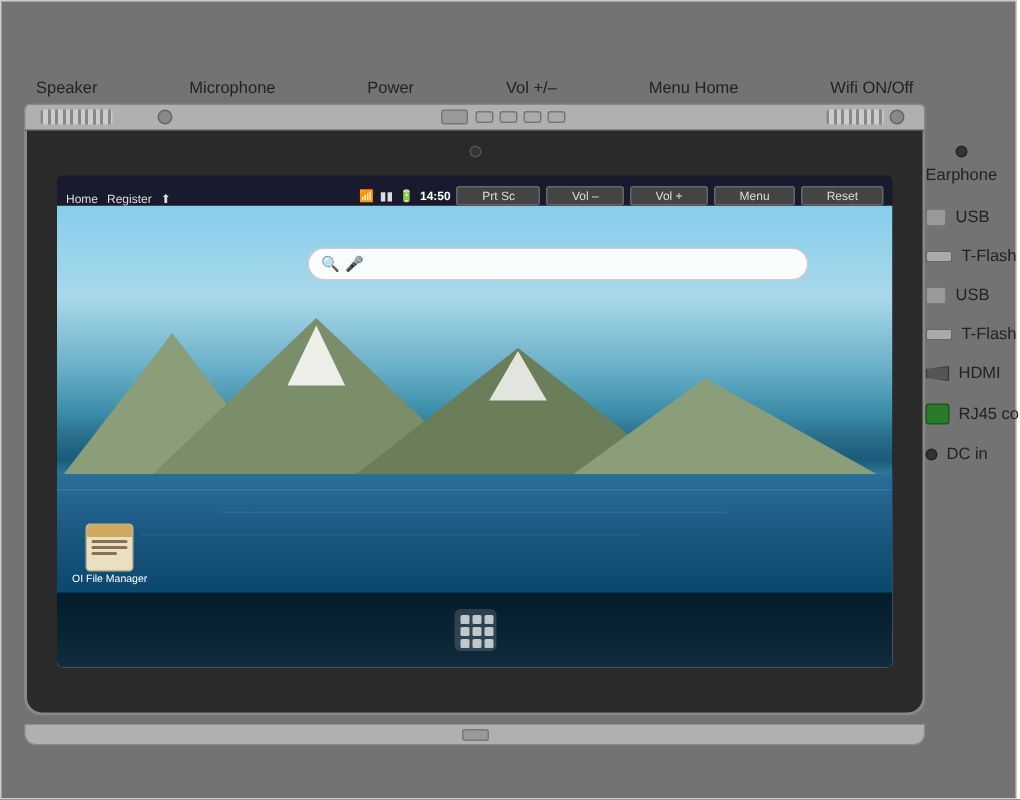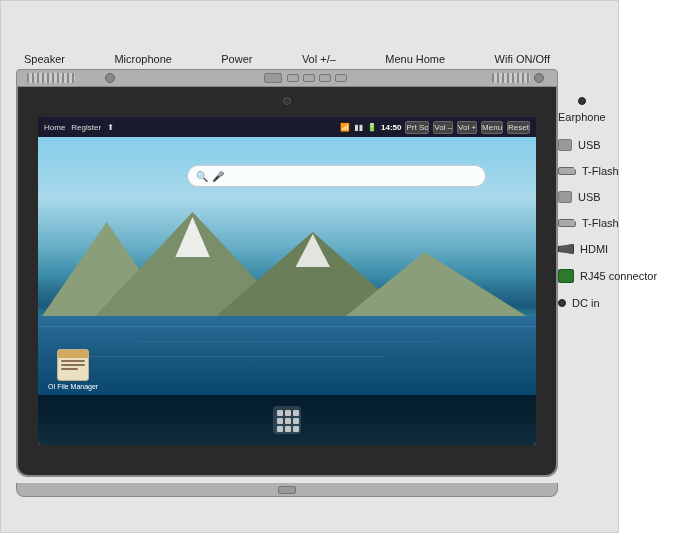--- a/index.html
+++ b/index.html
@@ -7,23 +7,23 @@
       width: 680px;
       height: 533px;
       background: #fff;
       font-family: Arial, sans-serif;
       font-size: 12px;
       overflow: hidden;
       position: relative;
     }
 
     .outer-container {
-      width: 619px;
+      width: 678px;
       height: 533px;
-      background: #e5e5e5;
+      background: #737373;
       position: relative;
       border: 1px solid #ccc;
     }
 
     
     .top-labels {
       position: absolute;
       top: 52px;
       left: 15px;
       right: 60px;
@@ -131,21 +131,21 @@
 
     
     .status-bar {
       position: absolute;
       top: 0;
       left: 0;
       right: 0;
       height: 20px;
       background: #1a1a2e;
       display: flex;
-      align-items: center;
+      align-items: flex-end;
       padding: 0 6px;
       z-index: 5;
     }
 
     .status-bar-left {
       display: flex;
       gap: 6px;
       align-items: center;
       font-size: 9px;
       color: #ddd;
@@ -157,21 +157,21 @@
       gap: 4px;
       align-items: center;
       font-size: 9px;
       color: #ddd;
     }
 
     .status-btn {
       background: #444;
       color: #ddd;
       font-size: 8px;
-      padding: 1px 0;
+      padding: 1px 16px;
       border-radius: 2px;
       border: 1px solid #666;
     }
 
     
     .wallpaper {
       position: absolute;
       top: 20px;
       left: 0;
       right: 0;

